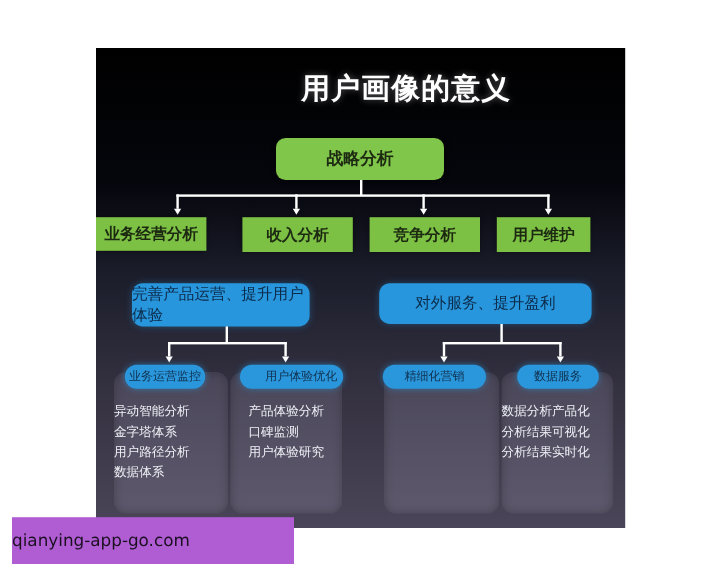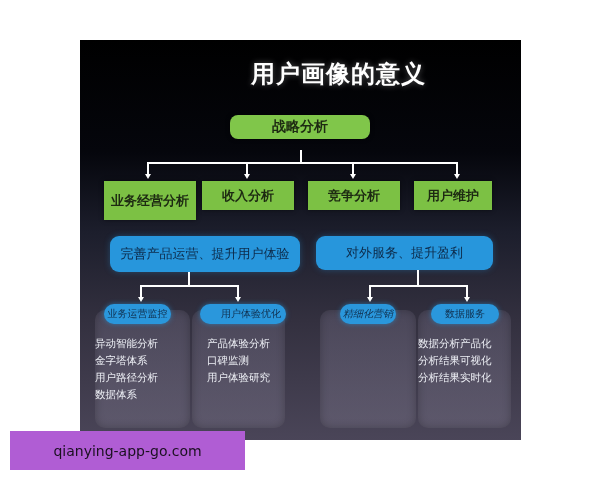--- a/index.html
+++ b/index.html
@@ -23,47 +23,47 @@
            box-shadow: inset 0 0 8px rgba(0,0,0,0.25); }
   .pill { position:absolute; top:264px; height:20px; border-radius:10px; background:#2a97dc; color:#10304f;
           font-size:10px; display:flex; align-items:center; justify-content:center;
           box-shadow:0 0 5px rgba(40,150,220,0.6); }
   .items { position:absolute; top:295px; text-align:left; color:#eef0f6; font-size:10.5px; line-height:17px; }
   .brand { position:absolute; left:342px; top:367px; display:flex; align-items:center; gap:4px; color:#e6e6ee; font-size:10px;margin-top:44px; }
   .wechat { position:relative; width:26px; height:20px; }
   .wechat .b1 { position:absolute; left:0; top:0; width:16px; height:13px; border-radius:50%; background:#e8e8ee; }
   .wechat .b2 { position:absolute; left:10px; top:6px; width:14px; height:12px; border-radius:50%; background:#e8e8ee; border:1px solid #5a5568; }
   .watermark { position:absolute; left:10px; top:431px; width:235px; height:39px; background:#b05dd4;
-               display:flex; align-items:center; justify-content:center; color:#1a1020; font-size:14px; }
+               display:flex; align-items:center; justify-content:flex-start; color:#1a1020; font-size:14px; }
 </style>
 </head>
 <body>
 
 <div class="canvas">
   <div class="title">用户画像的意义</div>
 
-  <div class="gbox top" style="left:150px; top:75px; width:140px; height:24px;">战略分析</div>
+  <div class="gbox top" style="left:150px; top:75px; width:140px; height:35px;">战略分析</div>
 
   <div class="line" style="left:220px; top:110px; width:2px; height:13px;"></div>
   <div class="line" style="left:67px; top:122px; width:311px; height:2px;"></div>
   <div class="line" style="left:67px; top:122px; width:2px; height:12px;"></div>
   <div class="line" style="left:166px; top:122px; width:2px; height:12px;"></div>
   <div class="line" style="left:272px; top:122px; width:2px; height:12px;"></div>
   <div class="line" style="left:376px; top:122px; width:2px; height:12px;"></div>
   <div class="arrow" style="left:65px; top:134px;"></div>
   <div class="arrow" style="left:164px; top:134px;"></div>
   <div class="arrow" style="left:270px; top:134px;"></div>
   <div class="arrow" style="left:374px; top:134px;"></div>
 
-  <div class="gbox" style="left:24px; top:141px; width:92px; height:39px;">业务经营分析</div>
+  <div class="gbox" style="left:0; top:141px; width:92px; height:28px;">业务经营分析</div>
   <div class="gbox" style="left:122px; top:141px; width:92px; height:29px;">收入分析</div>
   <div class="gbox" style="left:228px; top:141px; width:92px; height:29px;">竞争分析</div>
   <div class="gbox" style="left:334px; top:141px; width:78px; height:29px;">用户维护</div>
 
-  <div class="bbox" style="left:30px; top:196px; width:190px; height:36px;">完善产品运营、提升用户体验</div>
+  <div class="bbox" style="left:30px; top:196px; width:148px; height:36px;">完善产品运营、提升用户体验</div>
   <div class="bbox" style="left:236px; top:196px; width:177px; height:34px;">对外服务、提升盈利</div>
 
   <div class="line" style="left:108px; top:232px; width:2px; height:14px;"></div>
   <div class="line" style="left:60px; top:245px; width:99px; height:2px;"></div>
   <div class="line" style="left:60px; top:245px; width:2px; height:12px;"></div>
   <div class="line" style="left:157px; top:245px; width:2px; height:12px;"></div>
   <div class="arrow" style="left:58px; top:257px;"></div>
   <div class="arrow" style="left:155px; top:257px;"></div>
 
   <div class="line" style="left:337px; top:230px; width:2px; height:16px;"></div>
@@ -73,21 +73,21 @@
   <div class="arrow" style="left:287px; top:257px;"></div>
   <div class="arrow" style="left:384px; top:257px;"></div>
 
   <div class="panel" style="left:15px; width:95px;"></div>
   <div class="panel" style="left:112px; width:93px;"></div>
   <div class="panel" style="left:240px; width:96px;"></div>
   <div class="panel" style="left:338px; width:93px;"></div>
 
   <div class="pill" style="left:24px; width:67px;">业务运营监控</div>
   <div class="pill" style="left:120px; width:70px;padding-left:16px;">用户体验优化</div>
-  <div class="pill" style="left:260px; width:56px;font-style:italic;">精细化营销</div>
+  <div class="pill" style="left:239px; width:86px;">精细化营销</div>
   <div class="pill" style="left:351px; width:68px;">数据服务</div>
 
   <div class="items" style="left:15px; width:95px;">
     <div>异动智能分析</div>
     <div>金字塔体系</div>
     <div>用户路径分析</div>
     <div>数据体系</div>
   </div>
   <div class="items" style="left:112px; width:93px;padding-left:15px;">
     <div>产品体验分析</div>

